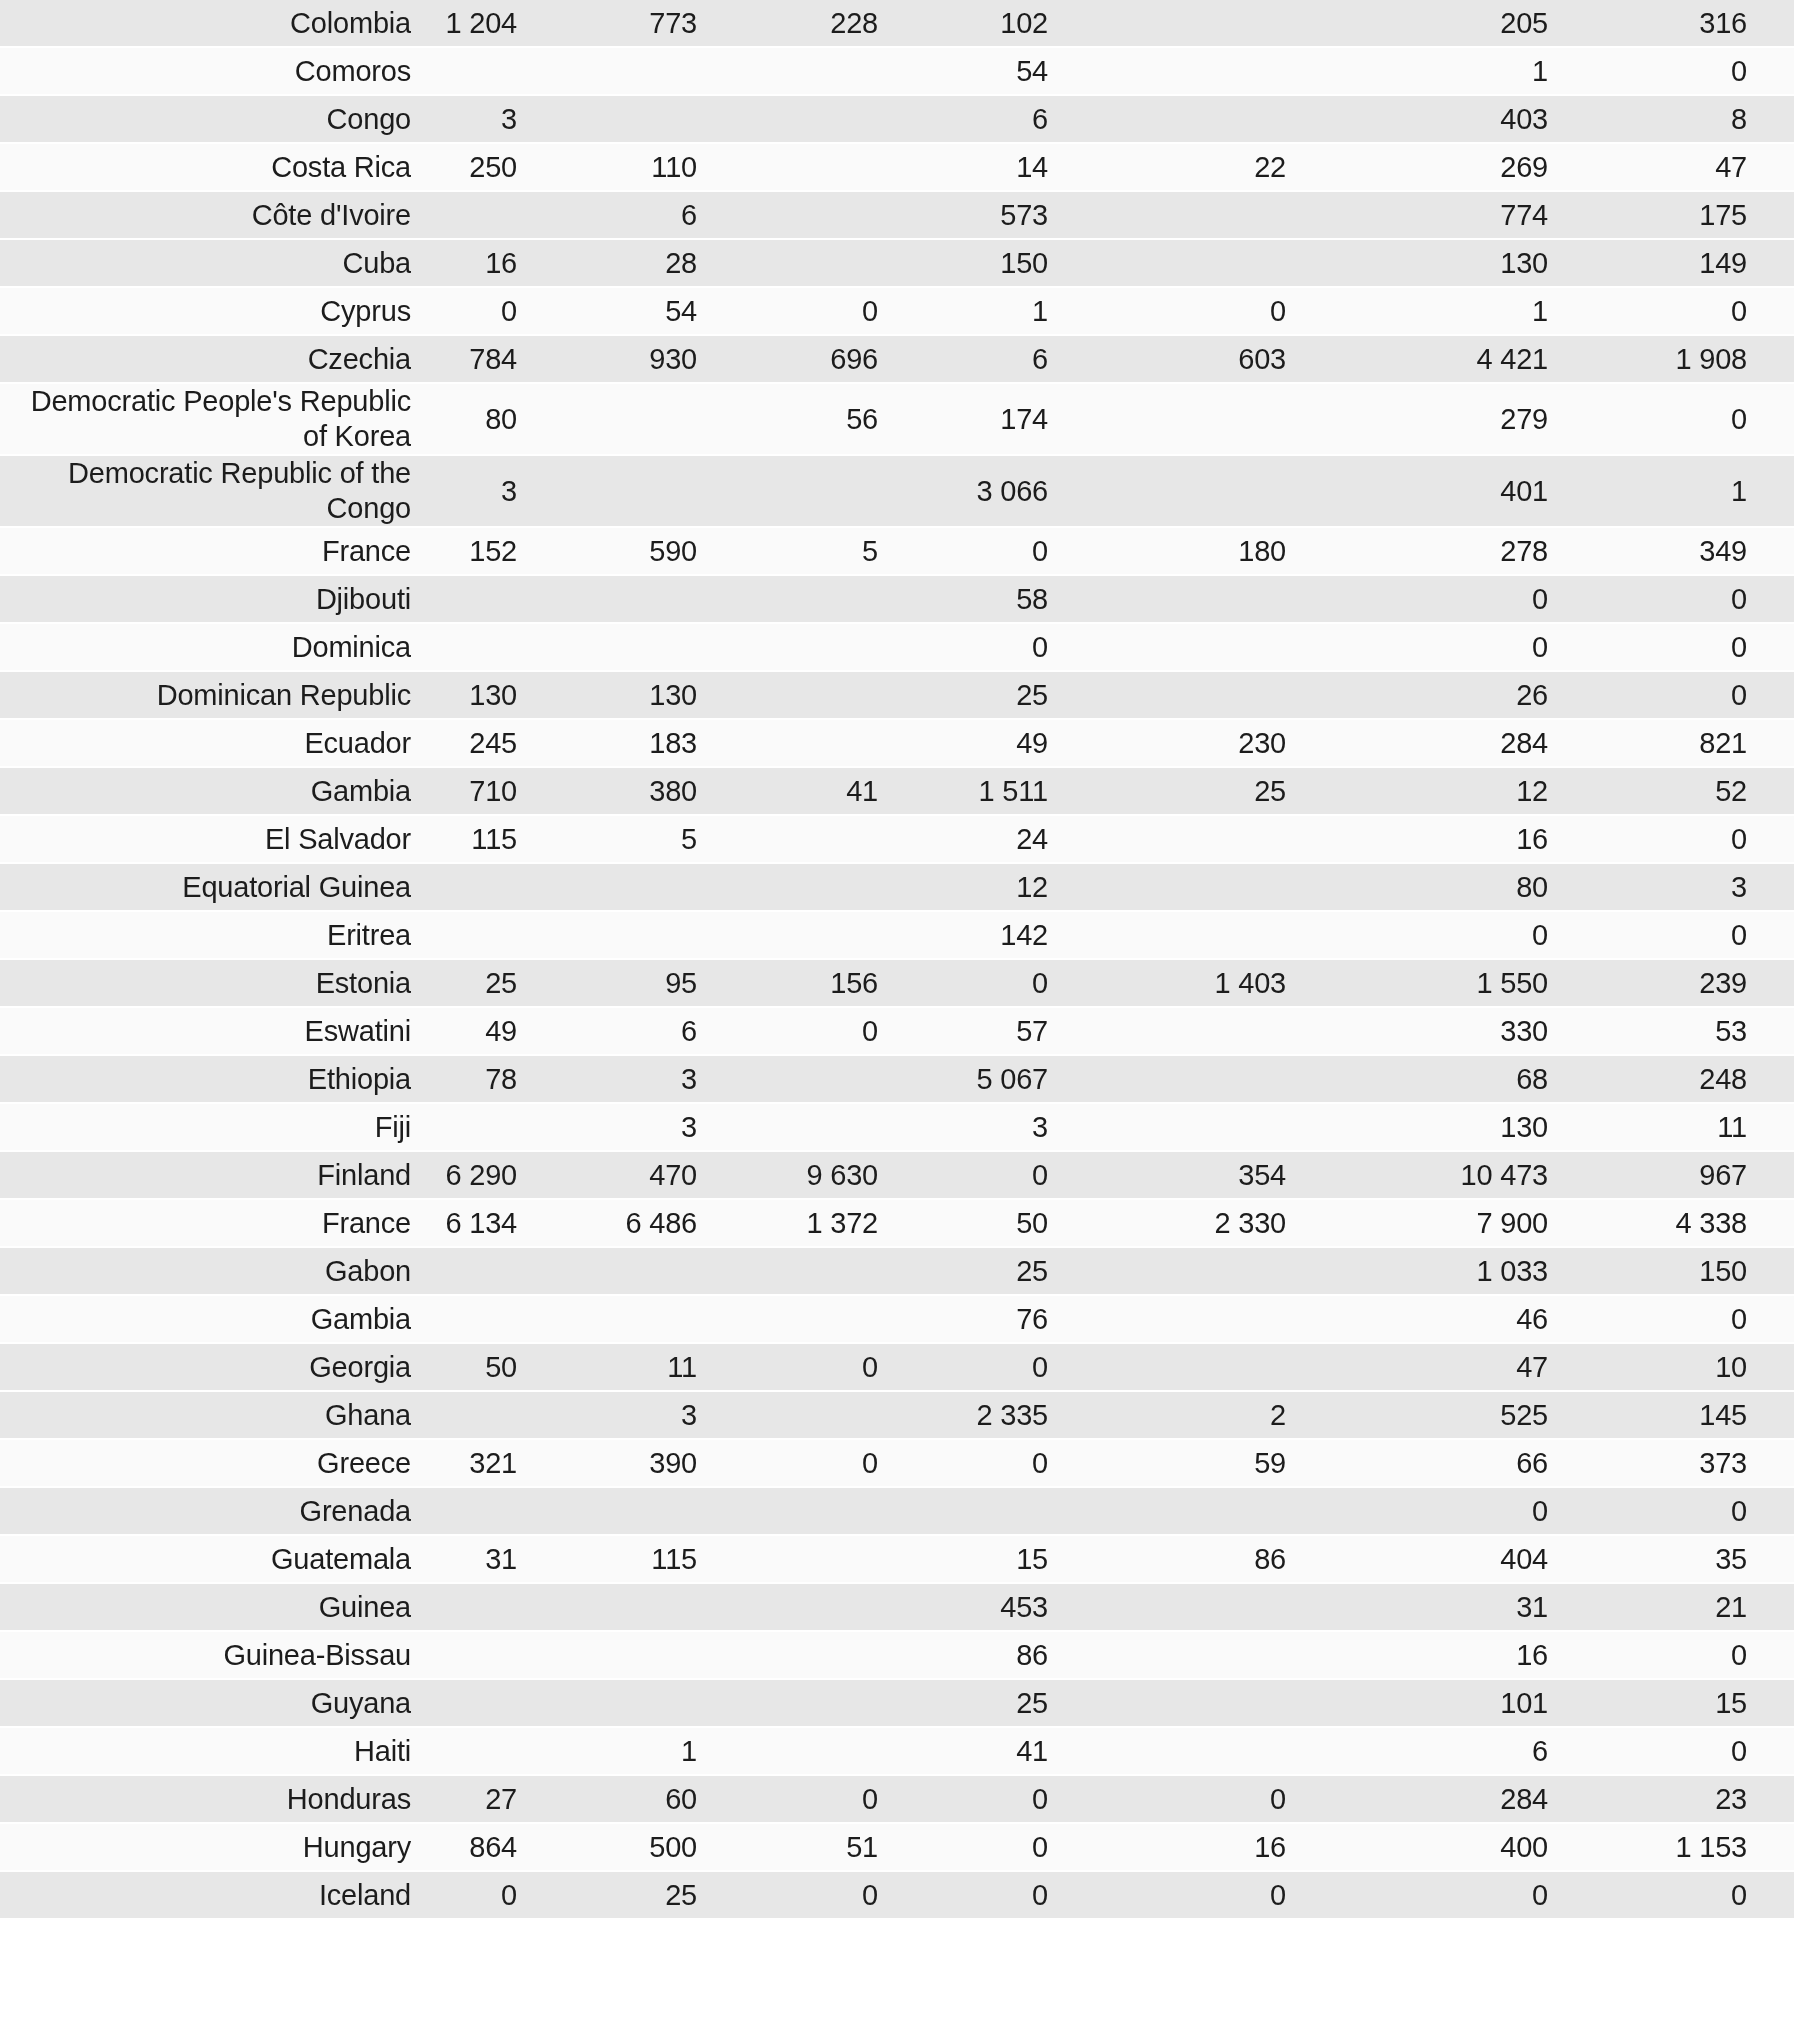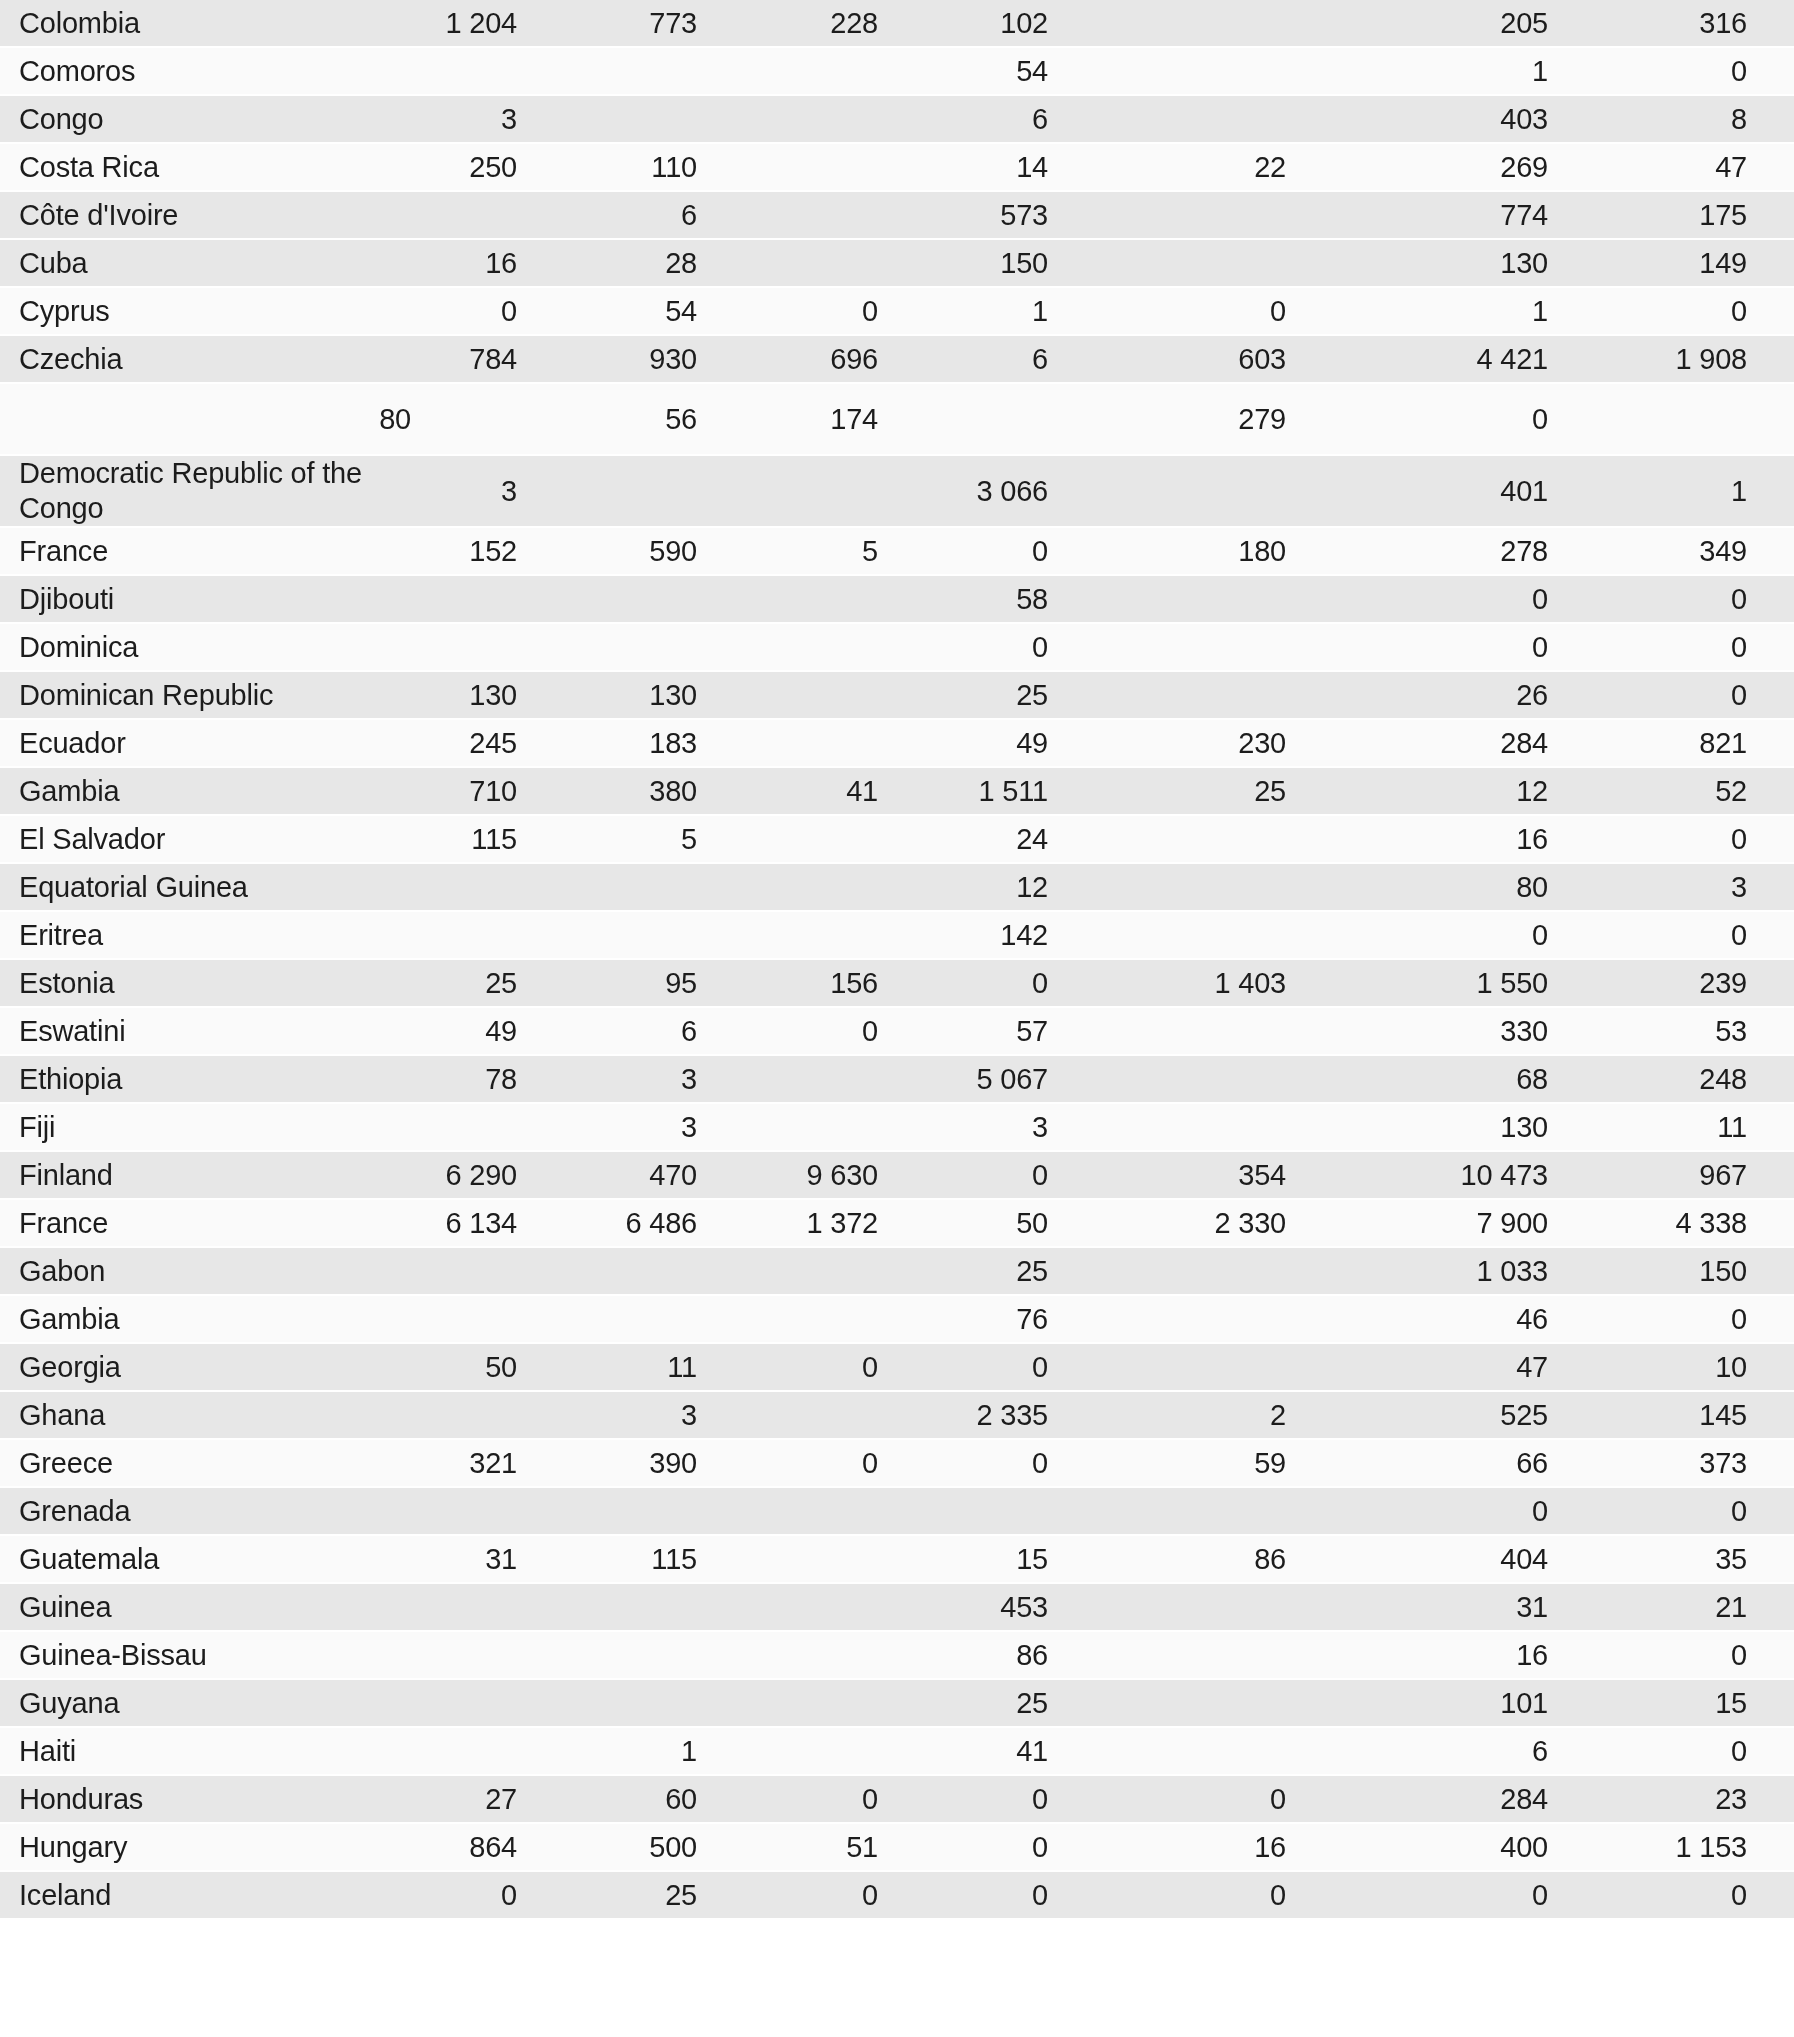--- a/index.html
+++ b/index.html
@@ -30,21 +30,21 @@
   .cell {
     font-size: 29px;
     line-height: 35px;
     color: var(--text, #1c1c1c);
     letter-spacing: -0.2px;
     white-space: pre-line;
     overflow: hidden;
   }
   .cell.country {
     padding-left: 19px;
-    text-align: left;
+    text-align: right;
   }
   .cell.num {
     text-align: right;
     white-space: nowrap;
   }
 </style>
 </head>
 <body>
 
 <div id="country-table">
@@ -130,20 +130,22 @@
       <div class="cell num">784</div>
       <div class="cell num">930</div>
       <div class="cell num">696</div>
       <div class="cell num">6</div>
       <div class="cell num">603</div>
       <div class="cell num">4 421</div>
       <div class="cell num">1 908</div>
       <div class="cell"></div>
     </div>
     <div class="row base tall">
+      <div class="cell country">Democratic People's Republic
+of Korea</div>
       <div class="cell num">80</div>
       <div class="cell num"></div>
       <div class="cell num">56</div>
       <div class="cell num">174</div>
       <div class="cell num"></div>
       <div class="cell num">279</div>
       <div class="cell num">0</div>
       <div class="cell"></div>
     </div>
     <div class="row alt tall">

